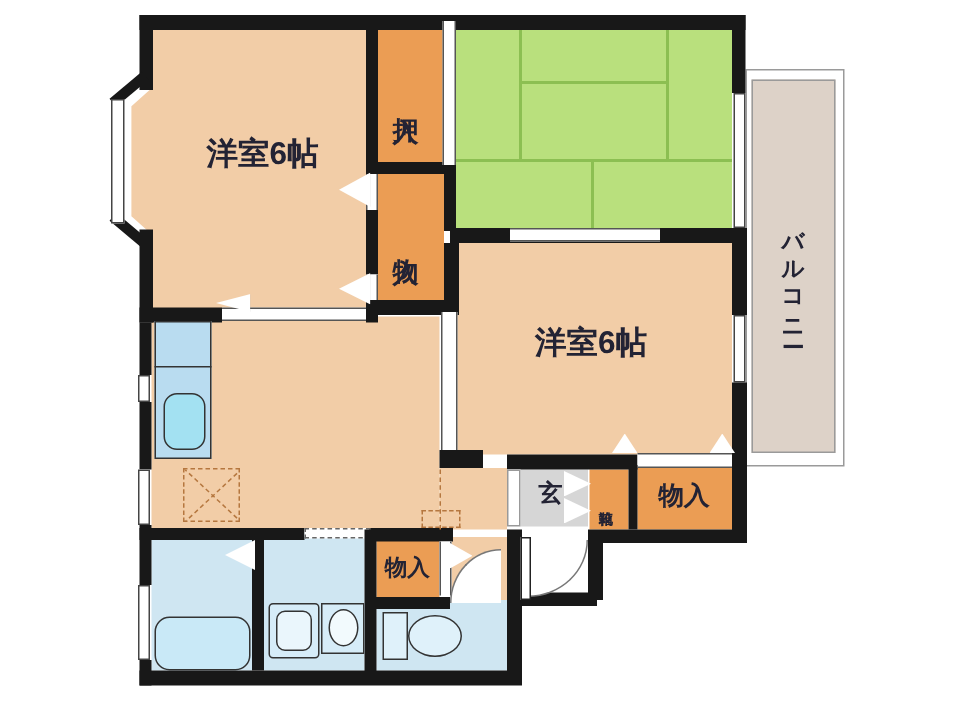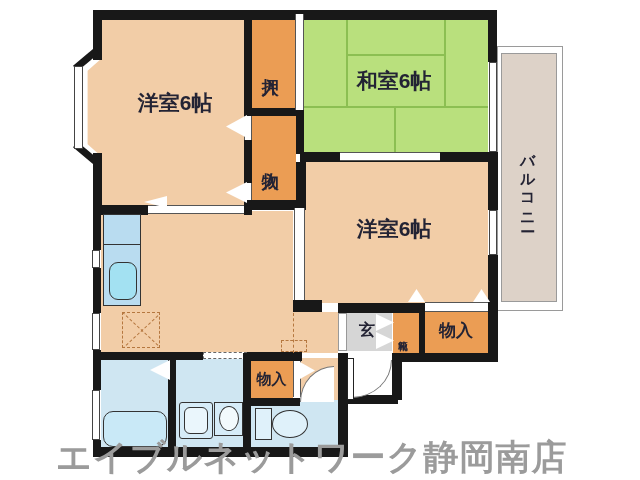--- a/index.html
+++ b/index.html
@@ -137,24 +137,22 @@
   <div class="abs" style="left:293px;top:313px;width:1px;height:40px;border-left:1px dashed #b5773f;"></div>
   <div class="fix" style="left:103px;top:411px;width:64px;height:36px;border-radius:10px;background:#c9e9f7;"></div>
   <div class="fix" style="left:179px;top:402px;width:34px;height:37px;border-radius:3px;"></div>
   <div class="abs" style="left:184px;top:407px;width:24px;height:27px;border:1px solid #333;border-radius:6px;background:#eaf6fc;box-sizing:border-box;"></div>
   <div class="fix" style="left:214px;top:402px;width:29px;height:34px;"></div>
   <div class="abs" style="left:219px;top:406px;width:20px;height:25px;border:1px solid #333;border-radius:50%;background:#f2fafd;box-sizing:border-box;"></div>
   <div class="fix" style="left:255px;top:408px;width:17px;height:32px;background:#dff1fa;"></div>
   <div class="abs" style="left:272px;top:410px;width:36px;height:28px;border:1.5px solid #333;border-radius:50%;background:#dff1fa;box-sizing:border-box;"></div>
 
   <div class="lbl" style="left:110px;top:92px;width:130px;font-size:21px;">洋室6帖</div>
-  <div class="lbl" style="left:329px;top:70px;width:130px;font-size:21px;">和室6帖</div>
   <div class="lbl" style="left:329px;top:218px;width:130px;font-size:21px;">洋室6帖</div>
   <div class="lbl vert" style="left:261px;top:32px;height:66px;font-size:17px;">押入</div>
   <div class="lbl vert" style="left:261px;top:126px;height:66px;font-size:17px;">物入</div>
   <div class="lbl" style="left:423px;top:322px;width:66px;font-size:17px;">物入</div>
   <div class="lbl" style="left:248px;top:371px;width:47px;font-size:15px;">物入</div>
   <div class="lbl" style="left:352px;top:322px;width:30px;font-size:16px;">玄</div>
   <div class="lbl vert" style="left:398px;top:316px;height:36px;font-size:9.5px;font-weight:bold;">靴箱</div>
   <div class="lbl vert" style="left:520px;top:105px;height:160px;font-size:15px;letter-spacing:3px;">バルコニー</div>
 
-  <div id="watermark">エイブルネットワーク静岡南店</div>
 </div>
 
 </body></html>

